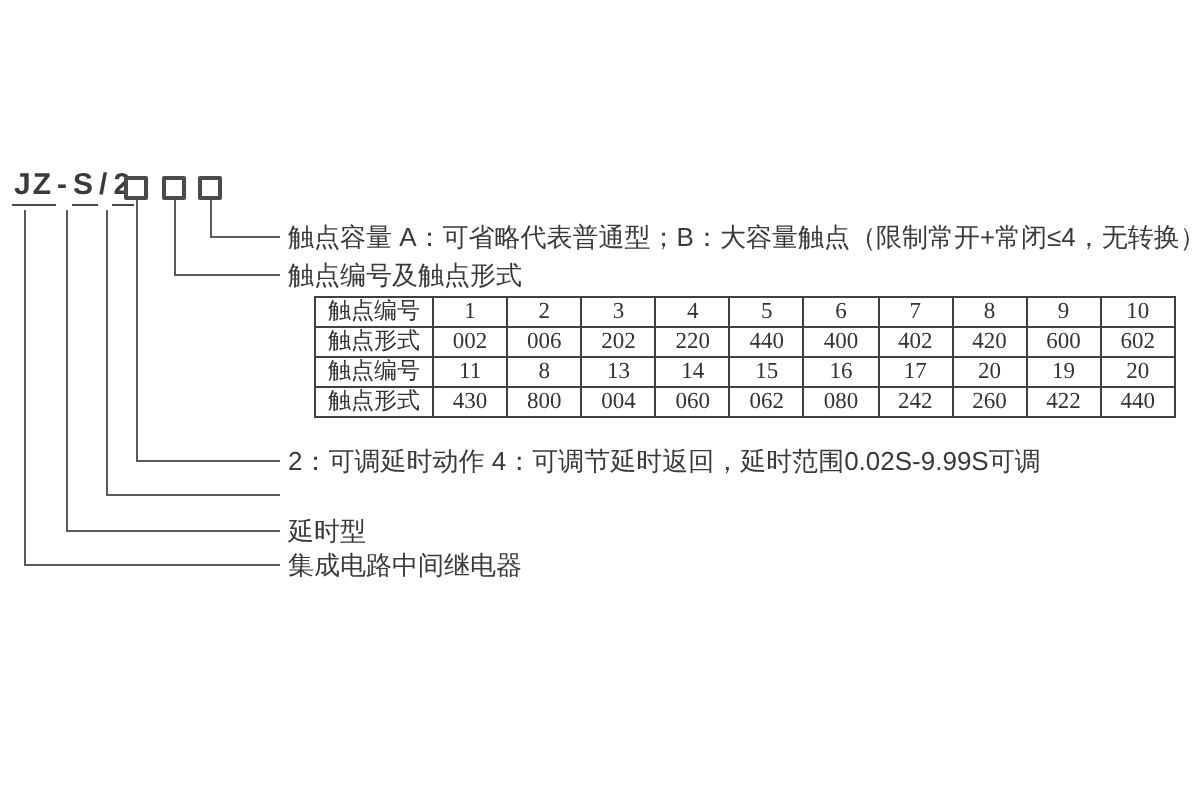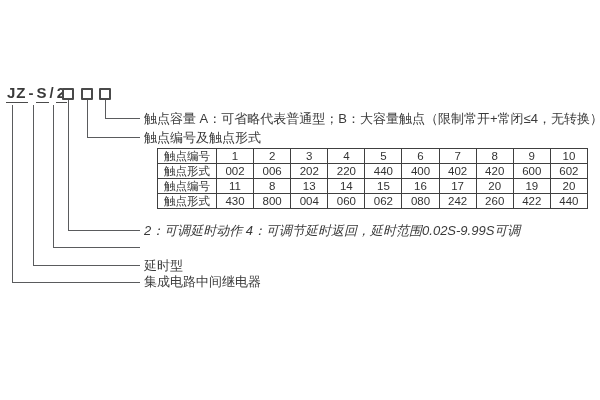--- a/index.html
+++ b/index.html
@@ -38,21 +38,21 @@
   }
 
   
   .spec{
     position:absolute;left:157px;top:148px;
     border-collapse:collapse;table-layout:fixed;width:431px;
     font-size:11.5px;color:#333333;
   }
   .spec td{
     border:1px solid #404040;text-align:center;
-    height:14px;line-height:14px;padding:0;overflow:hidden;
+    height:14px;line-height:14px;padding:0;overflow:hidden;font-family:Liberation Serif, serif;
   }
   .spec td.th{width:58px;}
 </style>
 </head>
 <body>
 
 <div class="page">
 
   <div class="model">
     <span class="seg u">JZ</span><span class="seg">-</span><span class="seg u">S</span><span class="seg">/</span><span class="seg u">2</span>
@@ -71,23 +71,23 @@
 
   <div class="hline" style="left:105px;top:118px;width:35px;"></div>
   <div class="hline" style="left:87px;top:137px;width:53px;"></div>
   <div class="hline" style="left:68px;top:230px;width:72px;"></div>
   <div class="hline" style="left:53px;top:247px;width:87px;"></div>
   <div class="hline" style="left:33px;top:265px;width:107px;"></div>
   <div class="hline" style="left:12px;top:282px;width:128px;"></div>
 
   <div class="callout" style="top:111px;">触点容量  A：可省略代表普通型；B：大容量触点（限制常开+常闭≤4，无转换）</div>
   <div class="callout" style="top:130px;">触点编号及触点形式</div>
-  <div class="callout" style="top:223px;font-style:italic;">2：可调延时动作  4：可调节延时返回，延时范围0.02S-9.99S可调</div>
+  <div class="callout" style="top:223px;">2：可调延时动作  4：可调节延时返回，延时范围0.02S-9.99S可调</div>
   <div class="callout" style="top:258px;">延时型</div>
-  <div class="callout" style="top:275px;font-family:Liberation Mono, monospace;">集成电路中间继电器</div>
+  <div class="callout" style="top:275px;">集成电路中间继电器</div>
 
   <table class="spec">
     <tbody>
         <tr>
       <td class="th">触点编号</td>
       <td>1</td>
       <td>2</td>
       <td>3</td>
       <td>4</td>
       <td>5</td>

